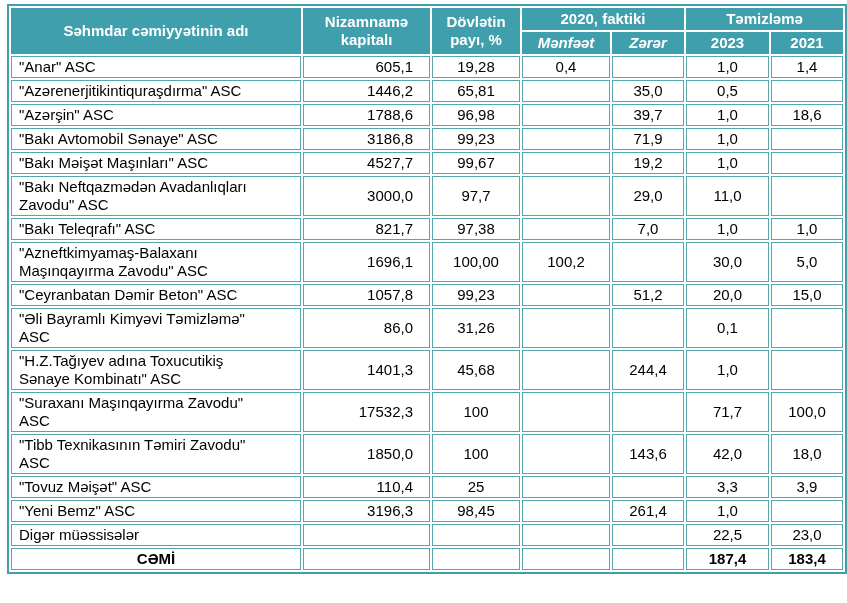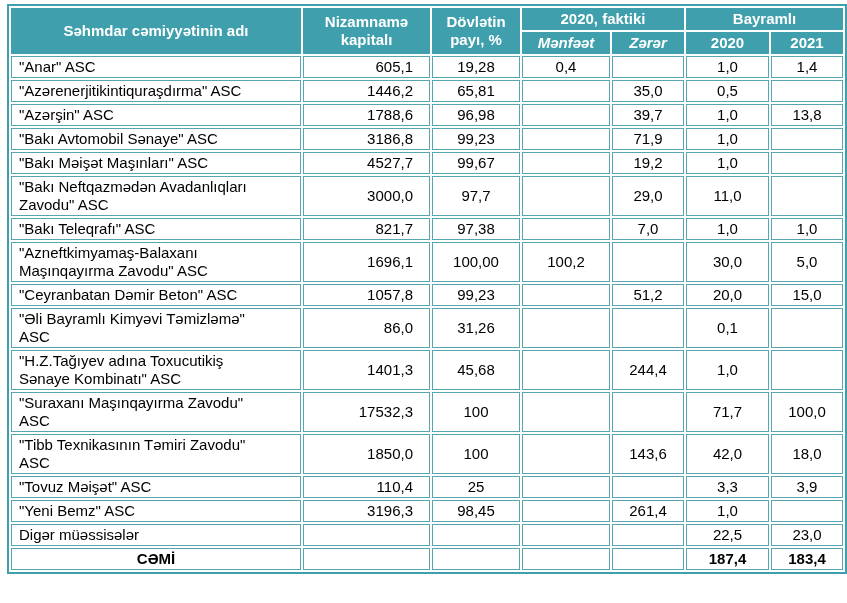--- a/index.html
+++ b/index.html
@@ -85,26 +85,26 @@
       <col style="width:72px">
       <col style="width:83px">
       <col style="width:72px">
     </colgroup>
     <thead>
       <tr>
         <th rowspan="2">Səhmdar cəmiyyətinin adı</th>
         <th rowspan="2">Nizamnamə kapitalı</th>
         <th rowspan="2">Dövlətin payı, %</th>
         <th colspan="2">2020, faktiki</th>
-        <th colspan="2">Bayramlı</th>
+        <th colspan="2">Təmizləmə</th>
       </tr>
       <tr>
         <th class="italic">Mənfəət</th>
         <th class="italic">Zərər</th>
-        <th>2020</th>
+        <th>2023</th>
         <th>2021</th>
       </tr>
     </thead>
     <tbody>
       <tr>
         <td class="name">"Anar" ASC</td>
         <td class="num-right">605,1</td>
         <td class="num-center">19,28</td>
         <td class="num-center">0,4</td>
         <td class="num-center"></td>
@@ -120,21 +120,21 @@
         <td class="num-center">0,5</td>
         <td class="num-center"></td>
       </tr>
       <tr>
         <td class="name">"Azərşin" ASC</td>
         <td class="num-right">1788,6</td>
         <td class="num-center">96,98</td>
         <td class="num-center"></td>
         <td class="num-center">39,7</td>
         <td class="num-center">1,0</td>
-        <td class="num-center">13,8</td>
+        <td class="num-center">18,6</td>
       </tr>
       <tr>
         <td class="name">"Bakı Avtomobil Sənaye" ASC</td>
         <td class="num-right">3186,8</td>
         <td class="num-center">99,23</td>
         <td class="num-center"></td>
         <td class="num-center">71,9</td>
         <td class="num-center">1,0</td>
         <td class="num-center"></td>
       </tr>

